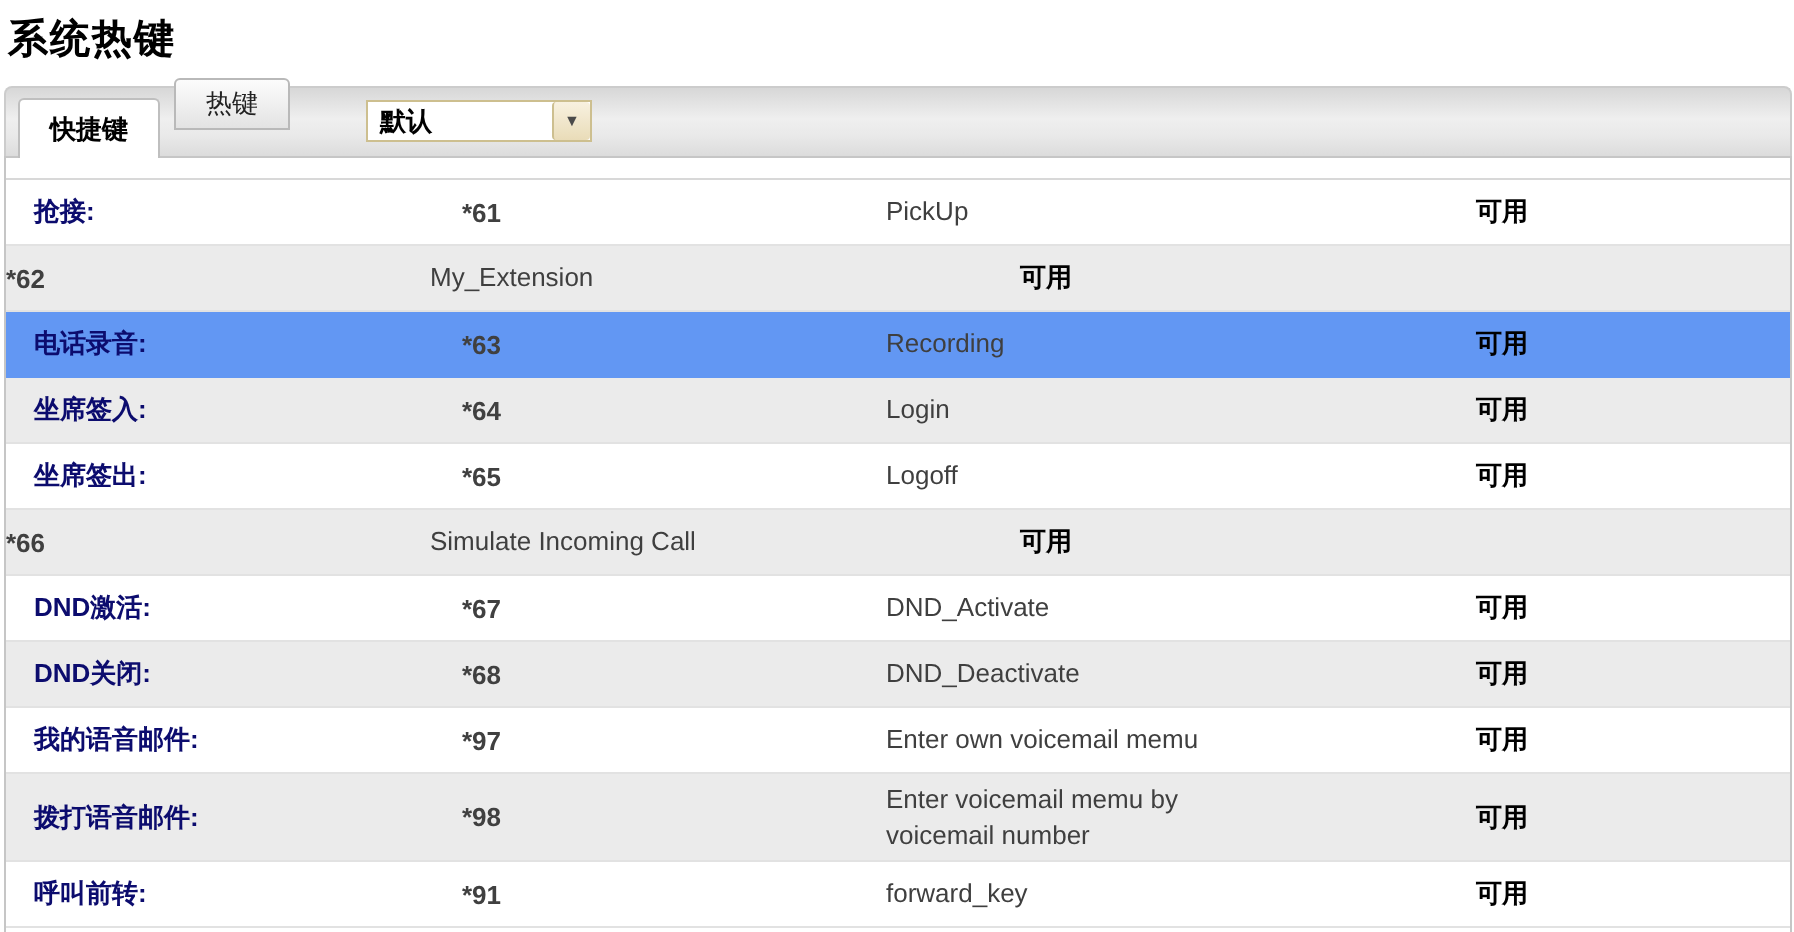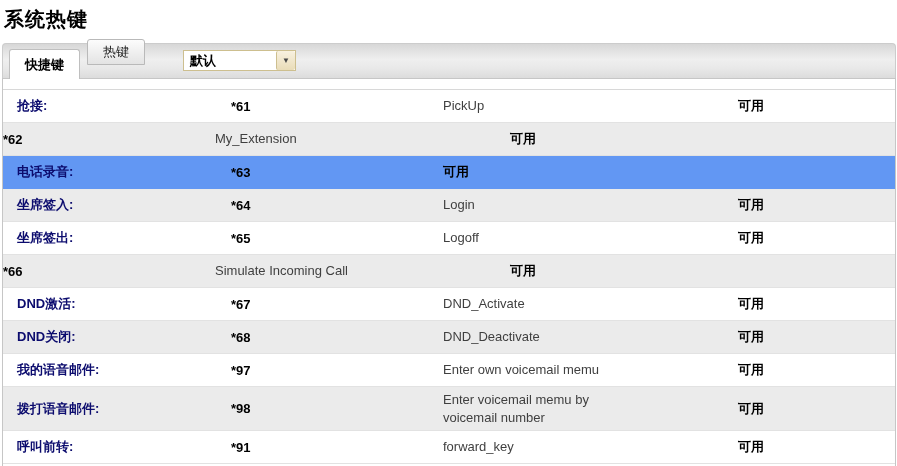--- a/index.html
+++ b/index.html
@@ -114,21 +114,21 @@
   .row.selected{background:var(--sel-row);border-bottom-color:var(--sel-row);}
   .c-label{
     width:228px;
     padding-left:14px;
     font-weight:bold;
     color:var(--label-navy);
   }
   .c-code{
     width:212px;
     font-weight:bold;
-    color:#000000;
+    color:#404040;
   }
   .c-name{
     width:295px;
     padding:4px 100px 4px 0;
     color:#3f3f3f;
     line-height:1.35;
   }
   .c-status{
     font-weight:bold;
     color:#000;
@@ -159,20 +159,21 @@
     <span class="c-status">可用</span>
   </div>
         <div class="row alt">
     <span class="c-code">*62</span>
     <span class="c-name">My_Extension</span>
     <span class="c-status">可用</span>
   </div>
         <div class="row selected">
     <span class="c-label">电话录音:</span>
     <span class="c-code">*63</span>
+    <span class="c-name">Recording</span>
     <span class="c-status">可用</span>
   </div>
         <div class="row alt">
     <span class="c-label">坐席签入:</span>
     <span class="c-code">*64</span>
     <span class="c-name">Login</span>
     <span class="c-status">可用</span>
   </div>
         <div class="row">
     <span class="c-label">坐席签出:</span>

